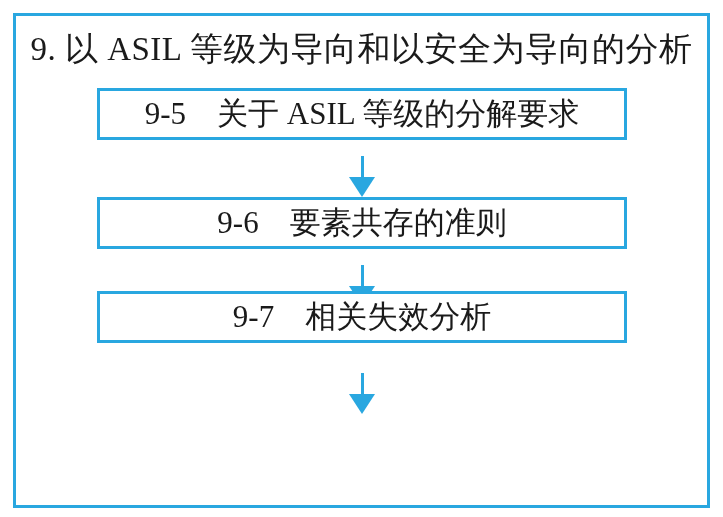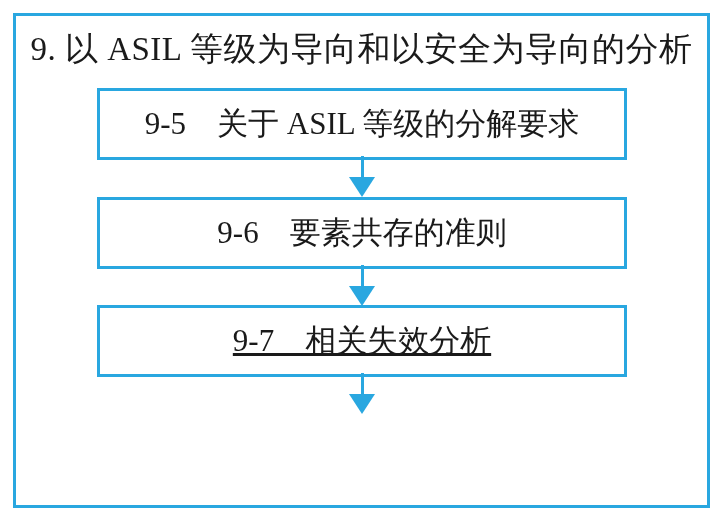--- a/index.html
+++ b/index.html
@@ -25,30 +25,30 @@
     position:absolute;
     left:16px; right:16px; top:26px;
     height:46px;
     display:flex; align-items:center; justify-content:center;
     font-size:33px;
     letter-spacing:0.5px;
     white-space:nowrap;
   }
   .node {
     position:absolute;
-    left:97px; width:530px; height:72px;
+    left:97px; width:530px; height:52px;
     border:3px solid var(--accent);
     background:var(--bg);
     display:flex; align-items:center; justify-content:center;
     font-size:31px;
     white-space:nowrap;
   }
   .node-1 { top:88px; }
   .node-2 { top:197px;justify-content:center; }
-  .node-3 { top:305px;text-decoration:underline; }
+  .node-3 { top:291px; }
   .node-4 { top:413px; }
   .arrow {
     position:absolute;
     left:349px; width:26px;
     display:flex; flex-direction:column; align-items:center;
   }
   .arrow-1 { top:156px; }
   .arrow-2 { top:265px; }
   .arrow-3 { top:373px; }
   .arrow .stem { width:3px; height:21px; background:var(--accent); }

